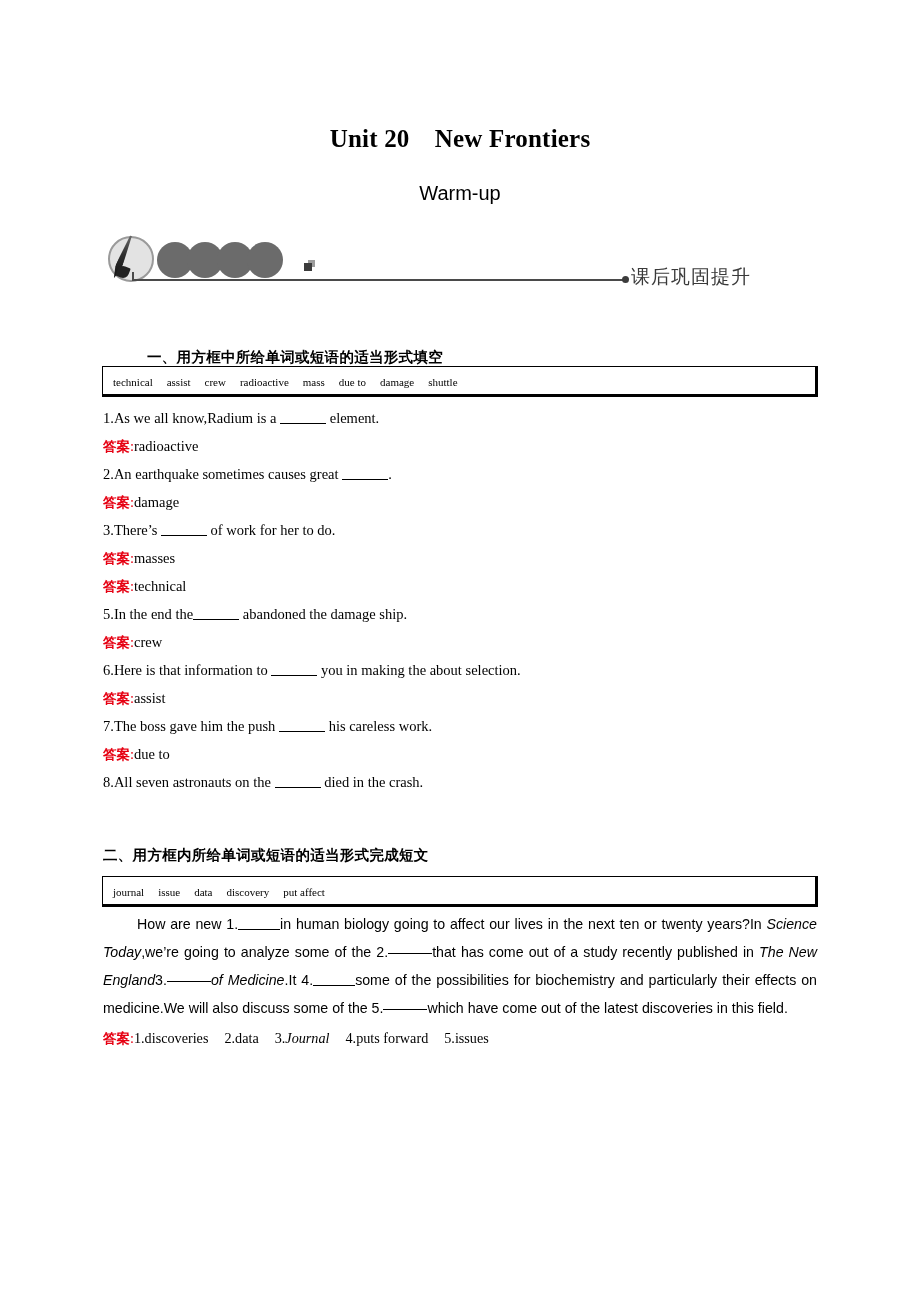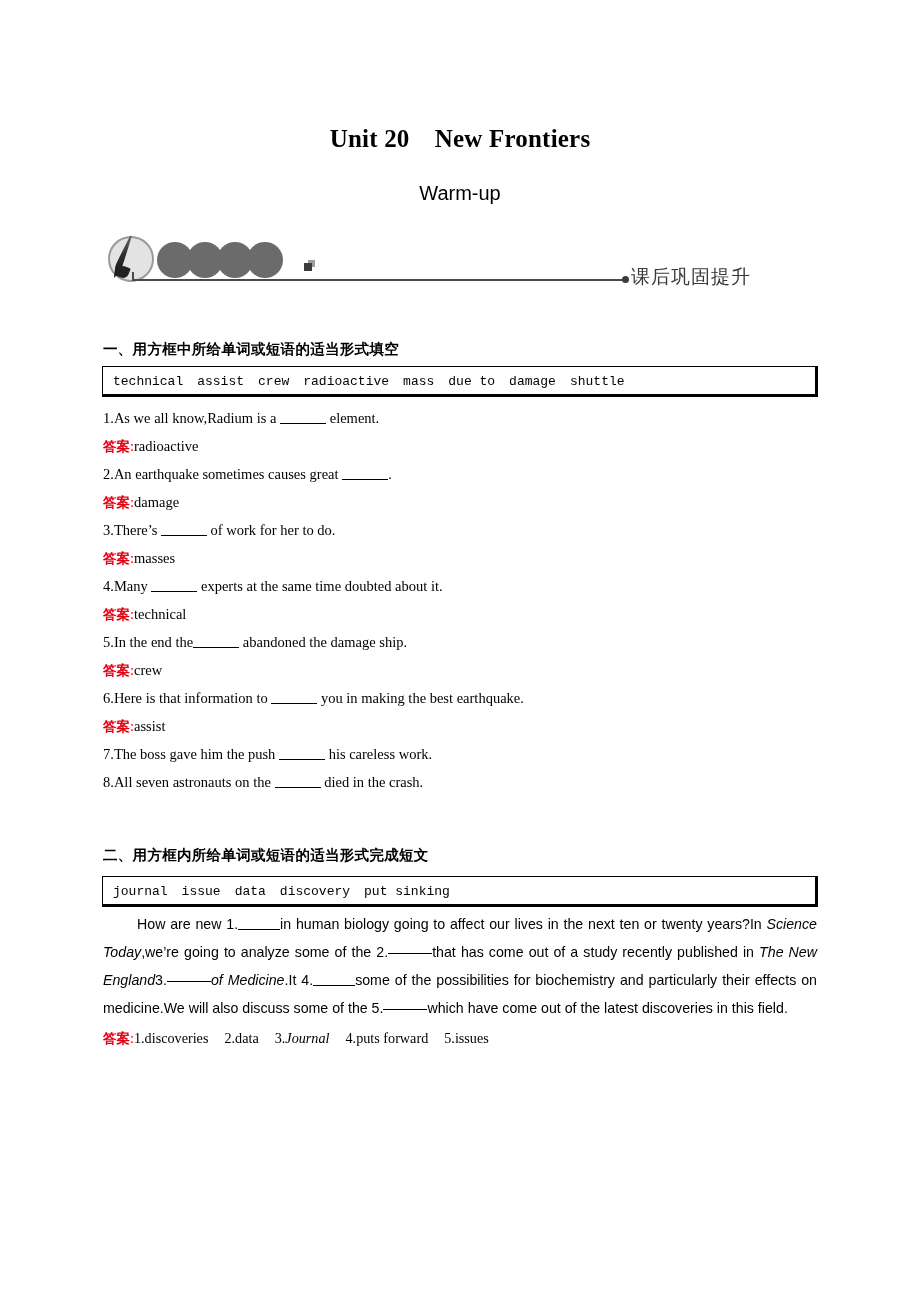--- a/index.html
+++ b/index.html
@@ -167,36 +167,36 @@
   .section-heading {
     position: absolute;
     left: 103px;
     font-family: "Liberation Sans", "DejaVu Sans", sans-serif;
     font-weight: bold;
     font-size: 14.5px;
     color: #000;
     letter-spacing: 0.3px;
     white-space: nowrap;
   }
-  #heading-1 { top: 340px; }
+  #heading-1 { top: 348px; margin-left: 44px; }
   #heading-2 { top: 846px; }
 
   
   .word-box {
     position: absolute;
     left: 102px;
     width: 716px;
     box-sizing: border-box;
     border: 1px solid #000;
     border-right-width: 3px;
     border-bottom-width: 3px;
     background: #fff;
     padding: 6px 10px 7px 10px;
-    font-family: Liberation Mono, monospace;
-    font-size: 13px;
+    font-family: Liberation Serif, serif;
+    font-size: 11px;
     line-height: 18px;
     white-space: nowrap;
   }
   #word-box-1 { top: 366px; height: 31px; }
   #word-box-2 { top: 876px; height: 31px; }
   .word-box span.word { margin-right: 14px; }
   .word-box span.word:last-child { margin-right: 0; }
 
   
   .qa-list {
@@ -309,31 +309,31 @@
 
   <div class="word-box" id="word-box-1"><span class="word">technical</span><span class="word">assist</span><span class="word">crew</span><span class="word">radioactive</span><span class="word">mass</span><span class="word">due to</span><span class="word">damage</span><span class="word">shuttle</span></div>
 
   <div class="qa-list">
       <div class="qa-line"><span>1.</span><span>As we all know,Radium is a </span><span class="blank"></span><span> element.</span></div>
       <div class="qa-line"><span class="answer-key">答案</span><span class="answer-colon">:</span><span class="answer-text">radioactive</span></div>
       <div class="qa-line"><span>2.</span><span>An earthquake sometimes causes great </span><span class="blank"></span><span>.</span></div>
       <div class="qa-line"><span class="answer-key">答案</span><span class="answer-colon">:</span><span class="answer-text">damage</span></div>
       <div class="qa-line"><span>3.</span><span>There’s </span><span class="blank"></span><span> of work for her to do.</span></div>
       <div class="qa-line"><span class="answer-key">答案</span><span class="answer-colon">:</span><span class="answer-text">masses</span></div>
-      <div class="qa-line"><span>4.</span><span>Many </span><span class="blank"></span><span> experts at the same time doubted about it.</span></div>
       <div class="qa-line"><span class="answer-key">答案</span><span class="answer-colon">:</span><span class="answer-text">technical</span></div>
       <div class="qa-line"><span>5.</span><span>In the end the</span><span class="blank"></span><span> abandoned the damage ship.</span></div>
       <div class="qa-line"><span class="answer-key">答案</span><span class="answer-colon">:</span><span class="answer-text">crew</span></div>
-      <div class="qa-line"><span>6.</span><span>Here is that information to </span><span class="blank"></span><span> you in making the best earthquake.</span></div>
+      <div class="qa-line"><span>6.</span><span>Here is that information to </span><span class="blank"></span><span> you in making the about selection.</span></div>
       <div class="qa-line"><span class="answer-key">答案</span><span class="answer-colon">:</span><span class="answer-text">assist</span></div>
       <div class="qa-line"><span>7.</span><span>The boss gave him the push </span><span class="blank"></span><span> his careless work.</span></div>
+      <div class="qa-line"><span class="answer-key">答案</span><span class="answer-colon">:</span><span class="answer-text">due to</span></div>
       <div class="qa-line"><span>8.</span><span>All seven astronauts on the </span><span class="blank"></span><span> died in the crash.</span></div>
     </div>
 
   <div class="section-heading" id="heading-2">二、用方框内所给单词或短语的适当形式完成短文</div>
 
-  <div class="word-box" id="word-box-2"><span class="word">journal</span><span class="word">issue</span><span class="word">data</span><span class="word">discovery</span><span class="word">put sinking</span></div>
+  <div class="word-box" id="word-box-2"><span class="word">journal</span><span class="word">issue</span><span class="word">data</span><span class="word">discovery</span><span class="word">put affect</span></div>
 
   <div class="passage"><span class="indent"></span><span>How are new 1.</span><span class="blank-u"></span><span>in human biology going to affect our lives in the next ten or twenty years?In </span><i>Science Today</i><span>,we’re going to analyze some of the 2.</span><span class="blank-d"></span><span>that has come out of a study recently published in </span><i>The New England</i><span>3.</span><span class="blank-d"></span><i>of Medicine</i><span>.It 4.</span><span class="blank-u"></span><span>some of the possibilities for biochemistry and particularly their effects on medicine.We will also discuss some of the 5.</span><span class="blank-d"></span><span>which have come out of the latest discoveries in this field.</span></div>
 
   <div class="passage-answer"><span class="answer-key">答案</span><span class="answer-colon">:</span><span class="ans-item"><span>1.</span><span>discoveries</span></span><span class="ans-item"><span>2.</span><span>data</span></span><span class="ans-item"><span>3.</span><i>Journal</i></span><span class="ans-item"><span>4.</span><span>puts forward</span></span><span class="ans-item"><span>5.</span><span>issues</span></span></div>
 
 </div>
 
 </body></html>

